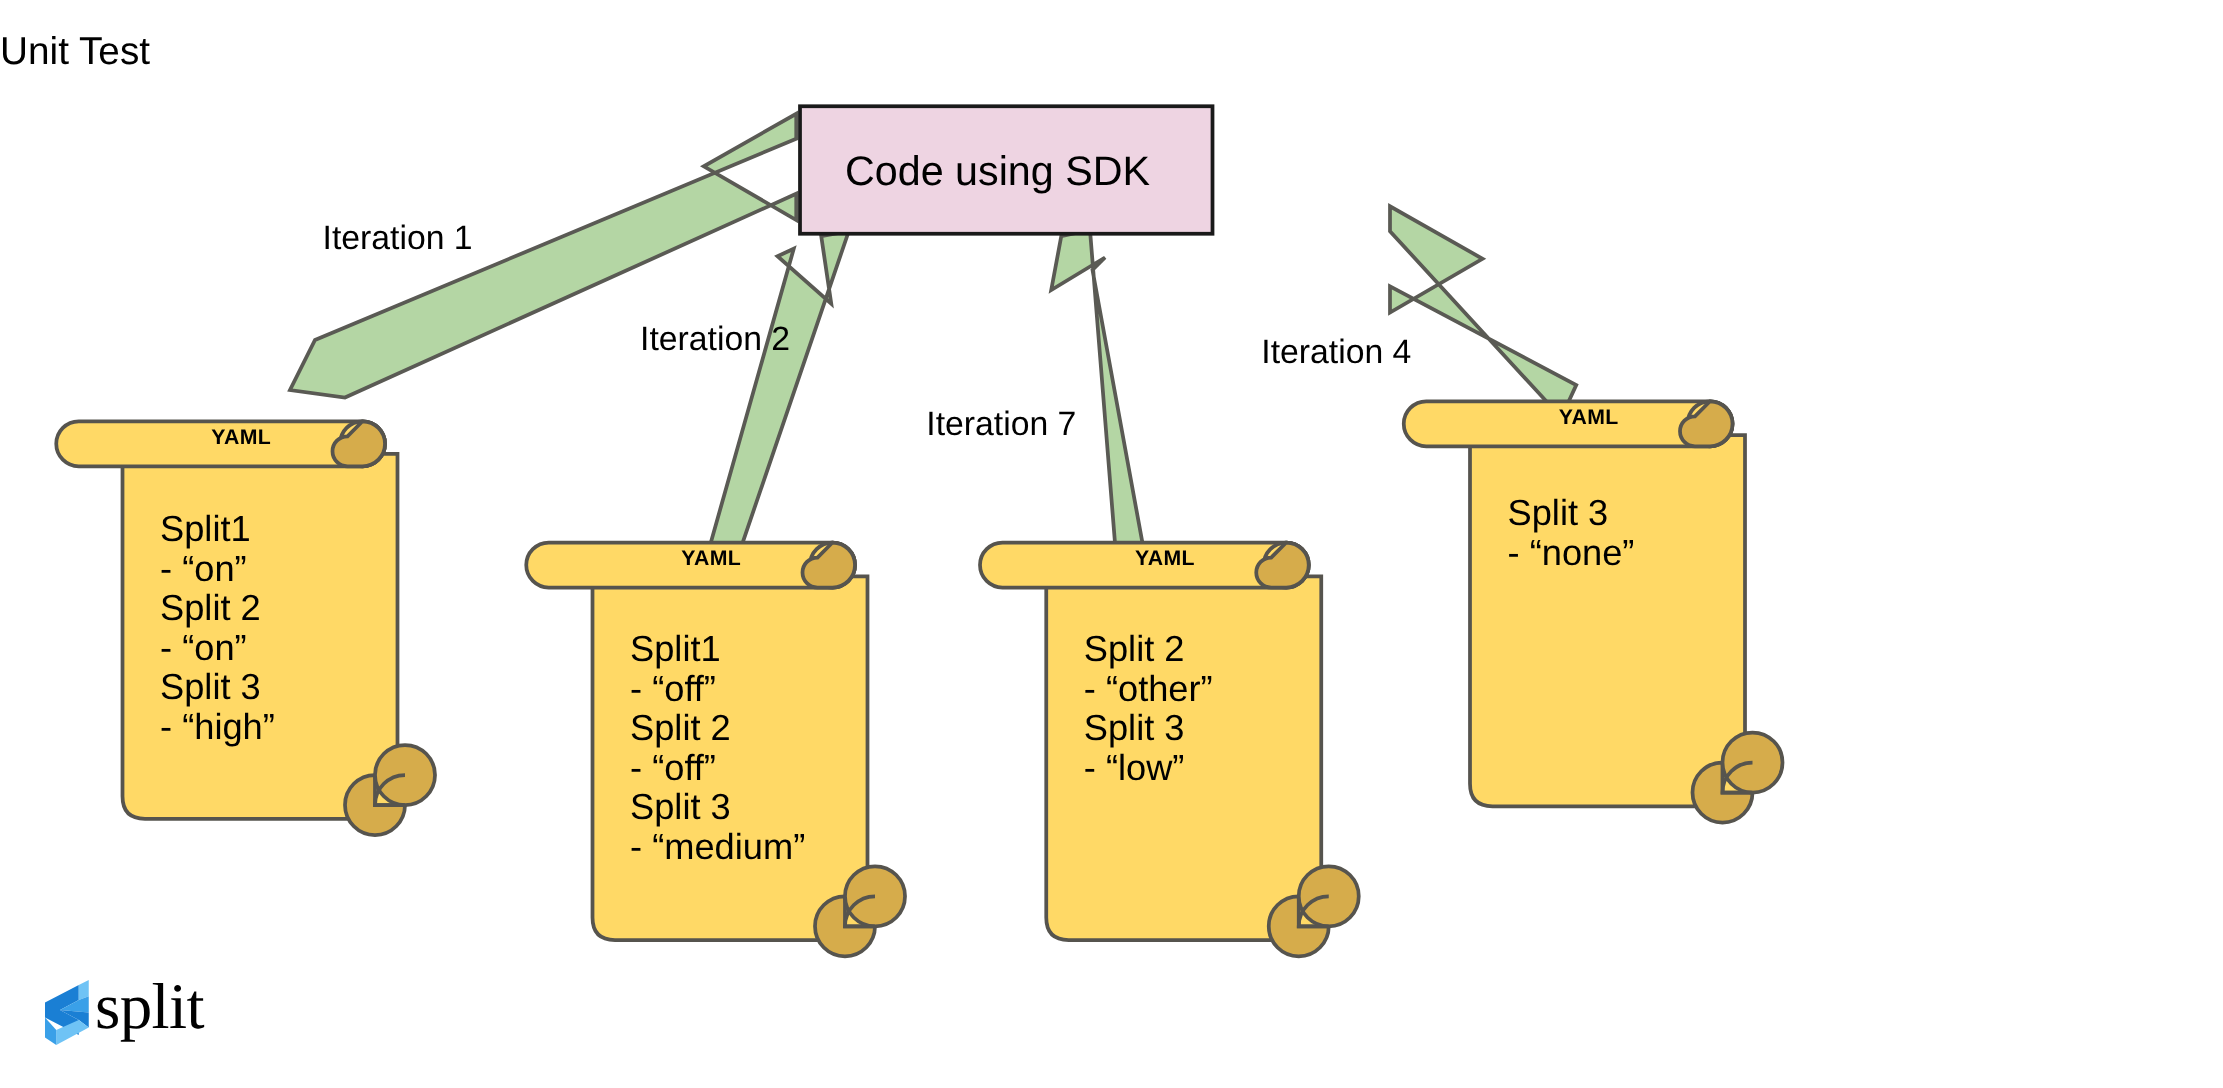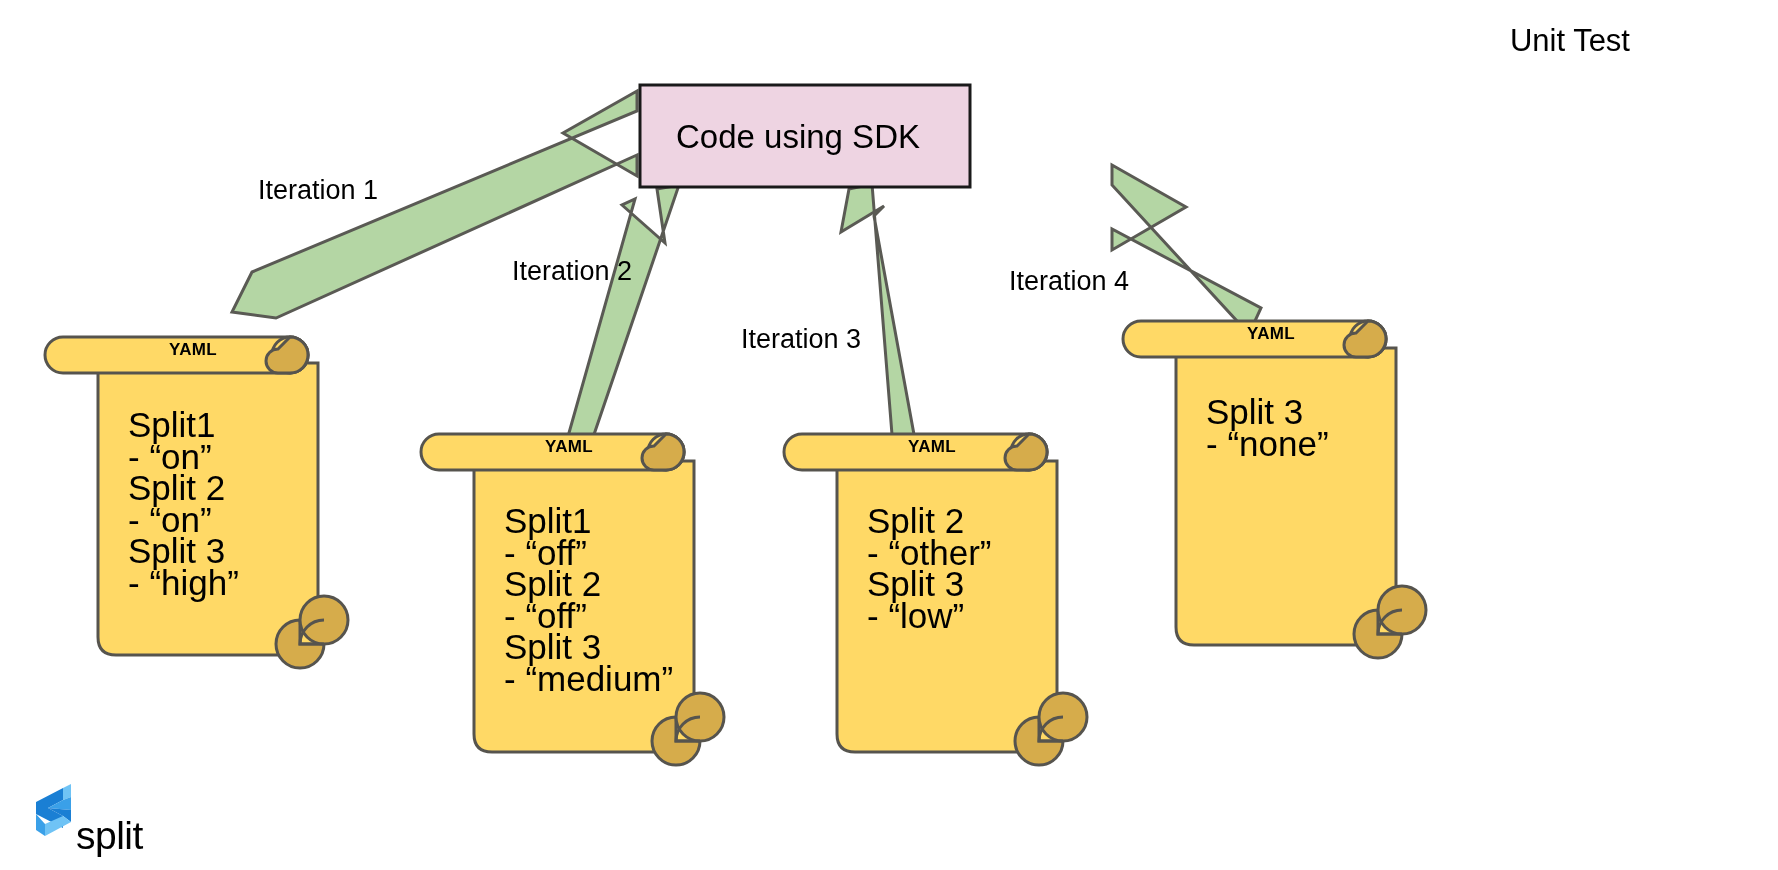--- a/index.html
+++ b/index.html
@@ -36,21 +36,21 @@
     position: absolute;
     white-space: pre;
     line-height: 1.0;
   }
 
   #title {
     font-size: 31px;
     left: 0;
     top: 25px;
     width: 1630px;
-    text-align: right;
+    text-align: left;
   }
 
   #sdk-text {
     font-size: 33px;
     left: 640px;
     top: 120px;
     width: 316px;
     text-align: center;
   }
 
@@ -64,30 +64,31 @@
 
   .yaml-cap {
     font-size: 17px;
     font-weight: bold;
     text-align: center;
     letter-spacing: 0.3px;
   }
 
   .doc-body {
     position: absolute;
-    font-size: 35px;
+    font-size: 29px;
     line-height: 31.5px;
     white-space: pre-line;
   }
   #logo-text {
     position: absolute;
     left: 76px;
-    top: 816px;
-    font-size: 39px;
+    top: 780px;
+    font-size: 52px;
     letter-spacing: -0.5px;
+    font-family: Liberation Serif, serif;
   }
 </style>
 </head>
 <body>
 
 <div id="stage">
 
   <svg id="art" viewBox="0 0 1778 870">
     <defs>
       
@@ -163,21 +164,21 @@
       <polygon points="12,40 12,52 3,46 3,30" fill="#3aa0e8"></polygon>
     </g>
   </svg>
 
   <div class="lbl" id="title">Unit Test</div>
 
   <div class="lbl" id="sdk-text">Code using SDK</div>
 
   <div class="lbl iter" id="iter1">Iteration 1</div>
   <div class="lbl iter" id="iter2">Iteration 2</div>
-  <div class="lbl iter" id="iter3">Iteration 3</div>
+  <div class="lbl iter" id="iter3">Iteration 7</div>
   <div class="lbl iter" id="iter4">Iteration 4</div>
 
   <div class="lbl yaml-cap" style="left:93px; top:341px; width:200px;">YAML</div>
   <div class="doc-body" style="left:128px; top:409px;">Split1
  - “on”
 Split 2
 - “on”
 Split 3
 - “high”</div>
 

